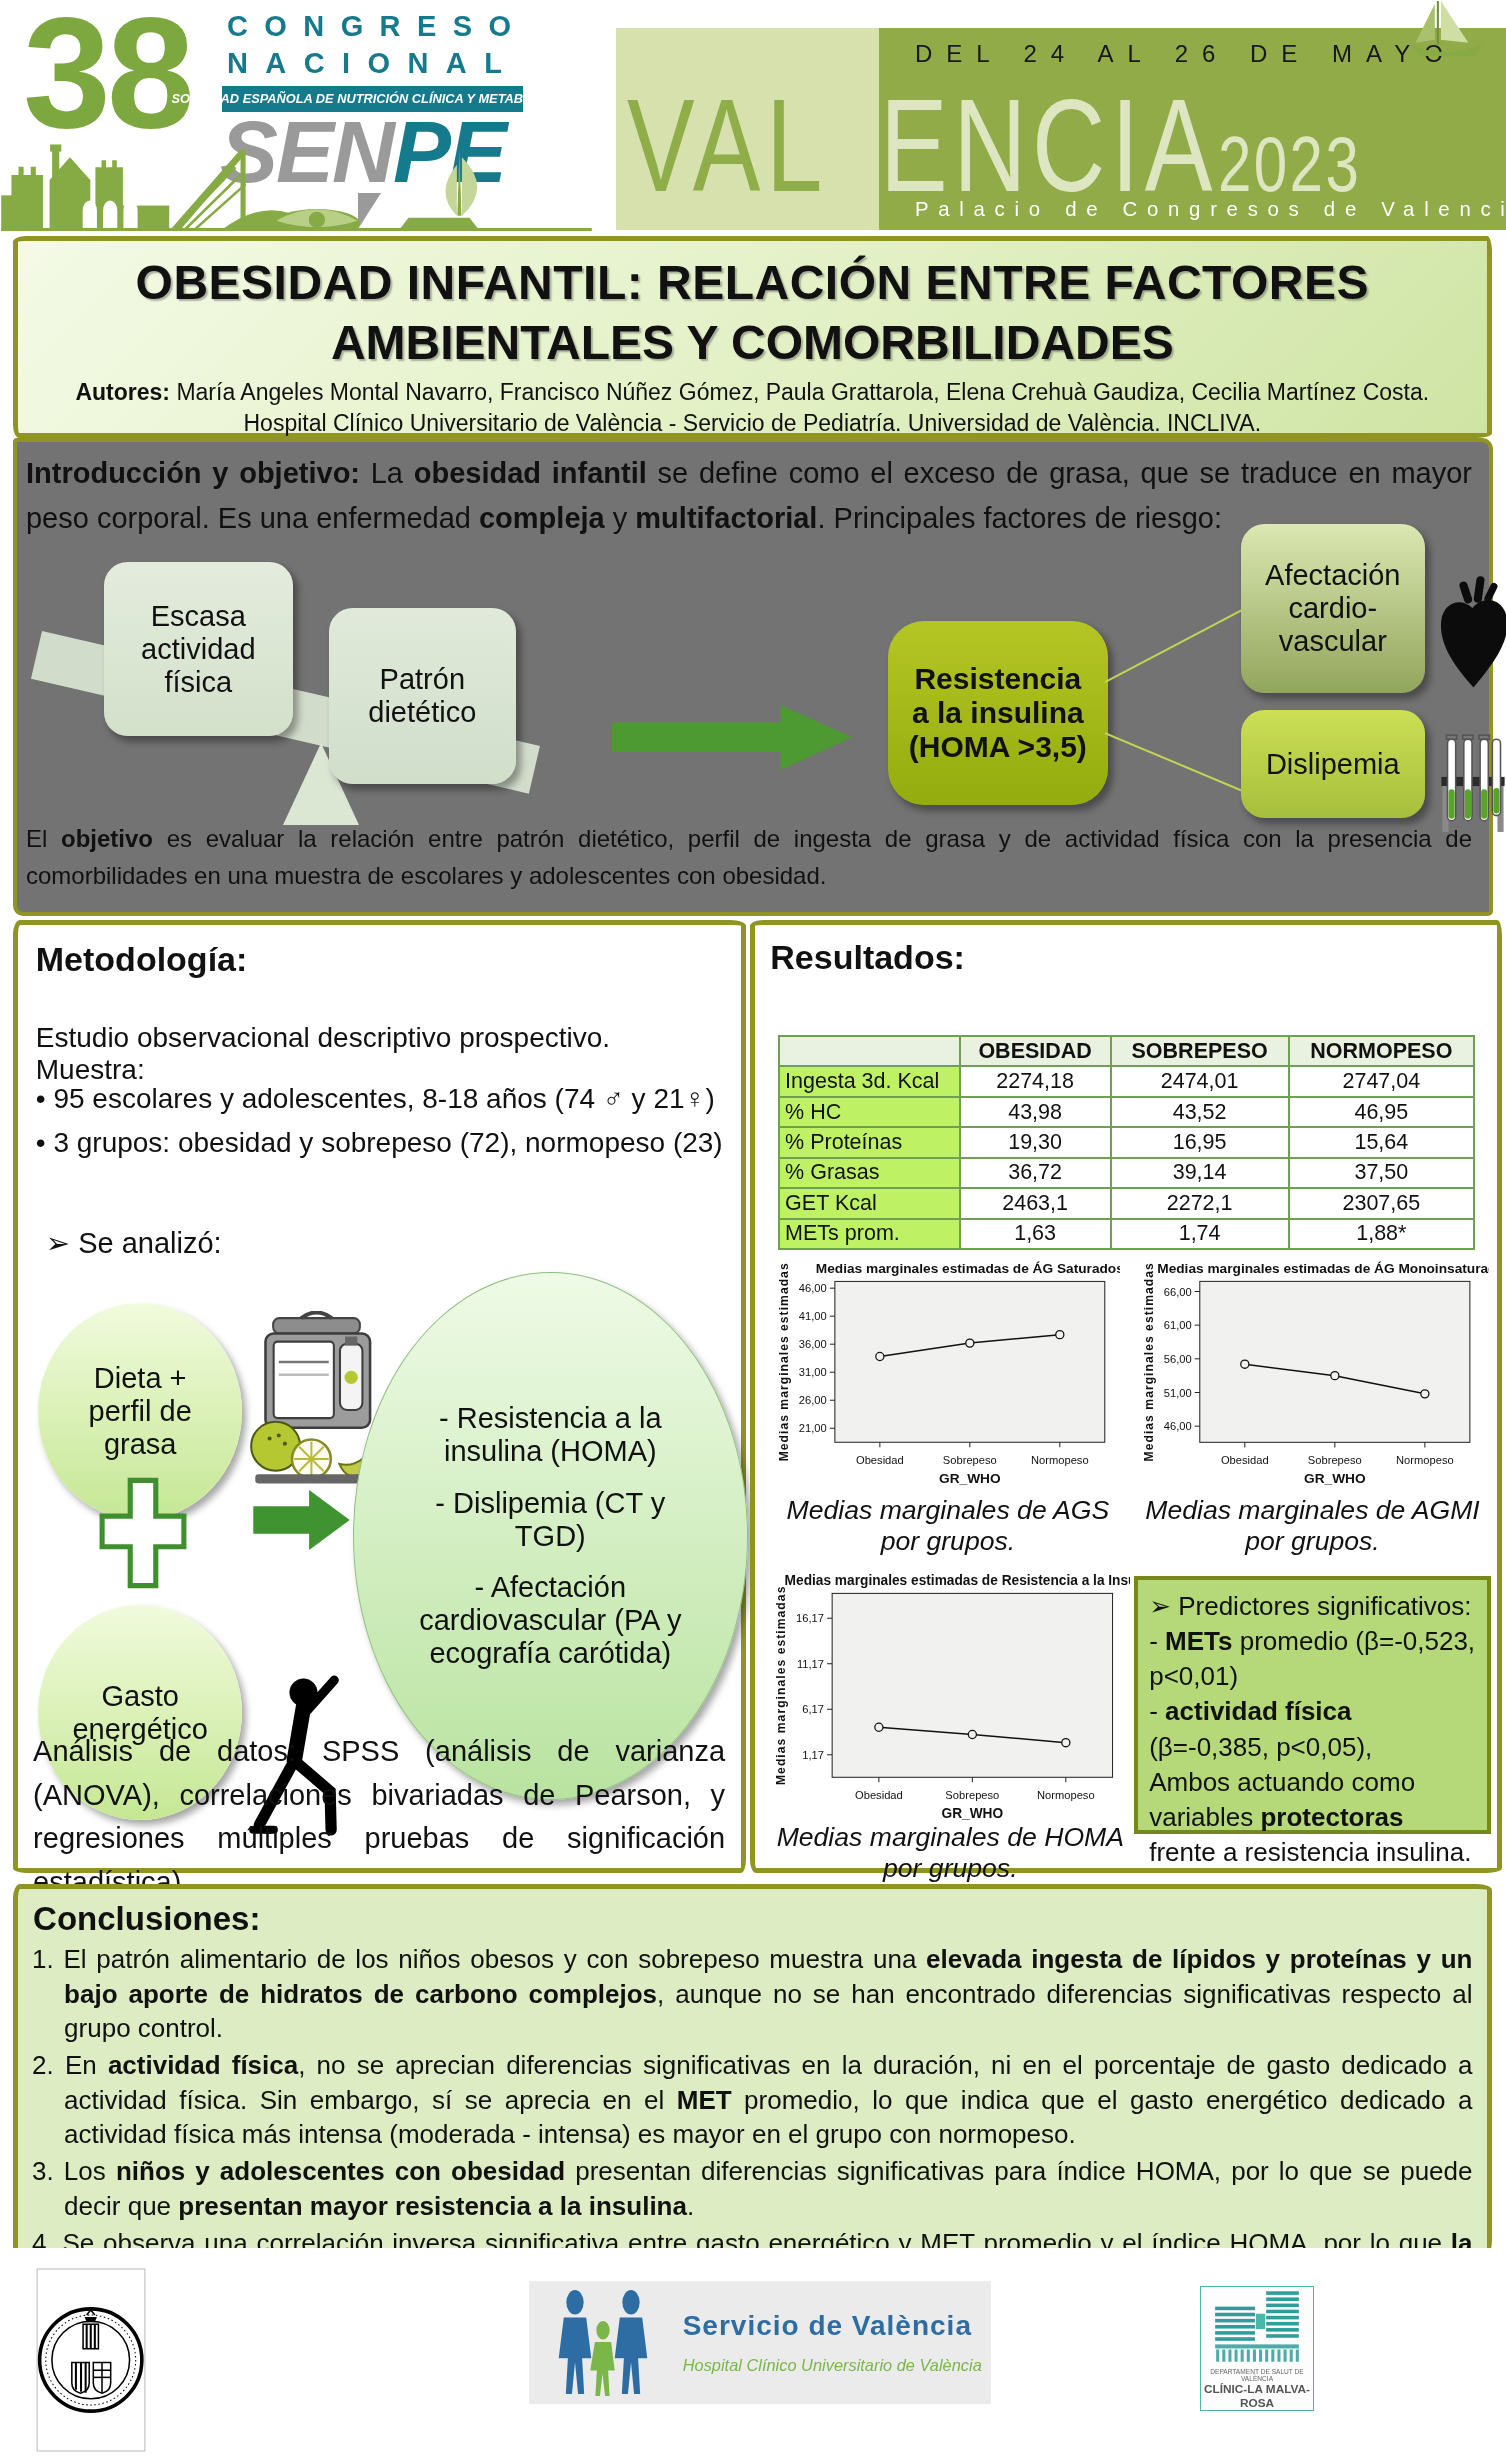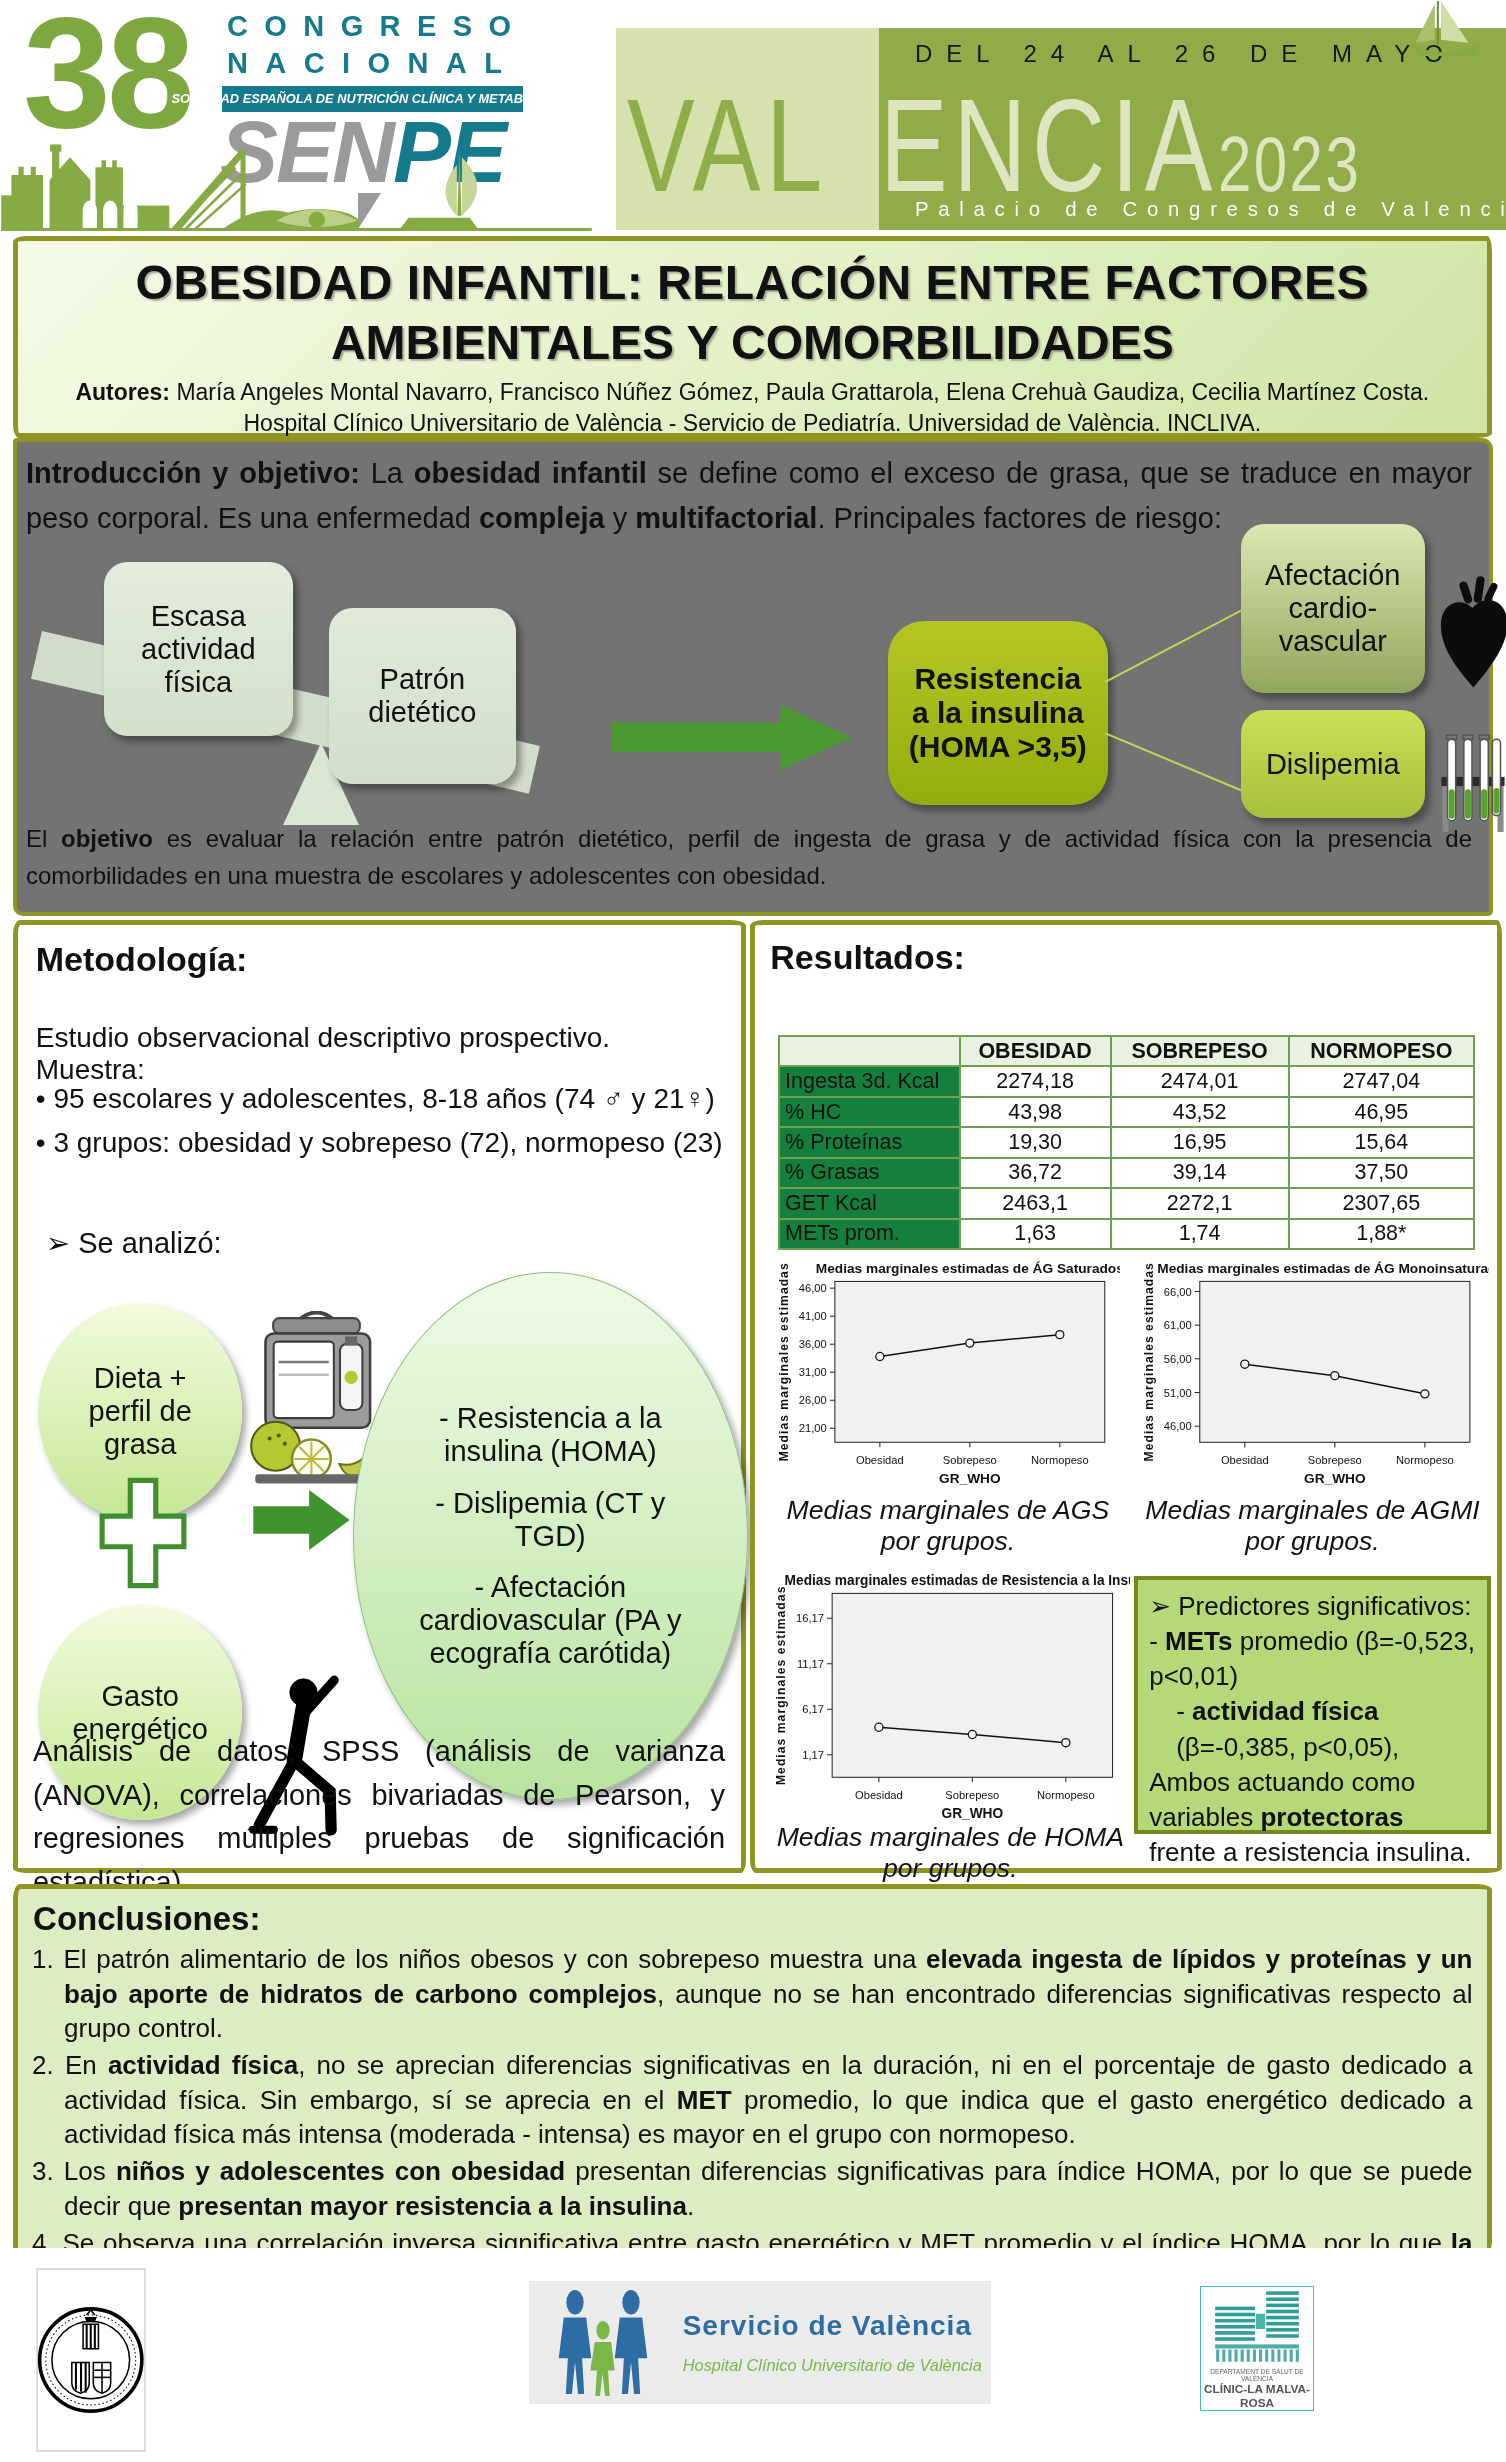--- a/index.html
+++ b/index.html
@@ -12,21 +12,21 @@
   .b{font-weight:bold;}
   .just{text-align:justify;}
   .center{text-align:center;}
   .ital{font-style:italic;}
   .shadow{box-shadow:4.1px 5.1px 7.2px rgba(0,0,0,.35);}
   .dbox{border-radius:23.5px;display:flex;align-items:center;justify-content:center;text-align:center;}
   table.res{border-collapse:collapse;width:100%;height:100%;}
   table.res th,table.res td{border:2px solid #6fa052;font-size:21.5px;padding:1px 5.1px;}
   table.res th{background:#e9f2e1;font-weight:bold;text-align:center;}
   table.res td{text-align:center;}
-  table.res td.lbl{text-align:left;background:#15803d;}
+  table.res td.lbl{text-align:left;background:#bef264;}
   svg text{font-family:"Liberation Sans",sans-serif;}
   .chart-cap{font-style:italic;font-size:26.6px;text-align:center;line-height:1.15;}
   .c-item{padding-left:32px;text-indent:-32px;margin-bottom:3.1px;line-height:1.32;}
 </style>
 </head>
 <body>
 
 <div id="poster">
 
   <div class="abs" style="left:0;top:0;width:1506px;height:231px;background:#fff;">
@@ -360,21 +360,21 @@
         <circle cx="578" cy="341.9009900990099" r="8" fill="#f1f1ef" stroke="#111" stroke-width="2.5"></circle>
         <text x="394" y="32" text-anchor="middle" font-size="27" font-weight="bold" fill="#111">Medias marginales estimadas de Resistencia a la Insulina</text>
         <text x="394" y="490" text-anchor="middle" font-size="27" font-weight="bold" fill="#111">GR_WHO</text>
         <text x="26" y="229" text-anchor="middle" font-size="24" font-weight="bold" fill="#111" transform="rotate(-90 26 229)" letter-spacing="2">Medias marginales estimadas</text>
       </svg>
     <div class="abs chart-cap" style="left:15.3px;top:897px;width:360px;">Medias marginales de HOMA por grupos.</div>
 
     <div class="abs" style="left:379px;top:651px;width:327px;height:232px;background:#b5d878;border:4.6px solid #77871b;padding:9.2px 11.2px;">
       <div style="font-size:26px;line-height:1.35;"><span>➢ Predictores significativos:</span></div>
       <div style="font-size:26px;line-height:1.35;"><span>- </span><span style="font-weight: bold;">METs</span><span> promedio (β=-0,523, p&lt;0,01)</span></div>
-      <div style="font-size:26px;line-height:1.35;margin-left:27px;"><span>- </span><span style="font-weight: bold;">actividad física</span><span> (β=-0,385, p&lt;0,05),</span></div>
+      <div style="font-size:26px;line-height:1.35;"><span>- </span><span style="font-weight: bold;">actividad física</span><span> (β=-0,385, p&lt;0,05),</span></div>
       <div style="font-size:26px;line-height:1.35;"><span>Ambos actuando como variables </span><span style="font-weight: bold;">protectoras</span><span> frente a resistencia insulina.</span></div>
     </div>
   </div>
 
   <div class="abs box wavy2" style="left:12.8px;top:1884px;width:1469px;height:360px;background:#ddecc3;">
     <div class="b" style="margin:11.2px 0 4.1px 15.3px;font-size:33px;">Conclusiones:</div>
     <div style="padding:0 14.3px;">
       <div class="c-item just" style="font-size:26px;"><span>1. El patrón alimentario de los niños obesos y con sobrepeso muestra una </span><span style="font-weight: bold;">elevada ingesta de lípidos y proteínas y un bajo aporte de hidratos de carbono complejos</span><span>, aunque no se han encontrado diferencias significativas respecto al grupo control.</span></div>
       <div class="c-item just" style="font-size:26px;"><span>2. En </span><span style="font-weight: bold;">actividad física</span><span>, no se aprecian diferencias significativas en la duración, ni en el porcentaje de gasto dedicado a actividad física. Sin embargo, sí se aprecia en el </span><span style="font-weight: bold;">MET</span><span> promedio, lo que indica que el gasto energético dedicado a actividad física más intensa (moderada - intensa) es mayor en el grupo con normopeso.</span></div>
       <div class="c-item just" style="font-size:26px;"><span>3. Los </span><span style="font-weight: bold;">niños y adolescentes con obesidad</span><span> presentan diferencias significativas para índice HOMA, por lo que se puede decir que </span><span style="font-weight: bold;">presentan mayor resistencia a la insulina</span><span>.</span></div>

